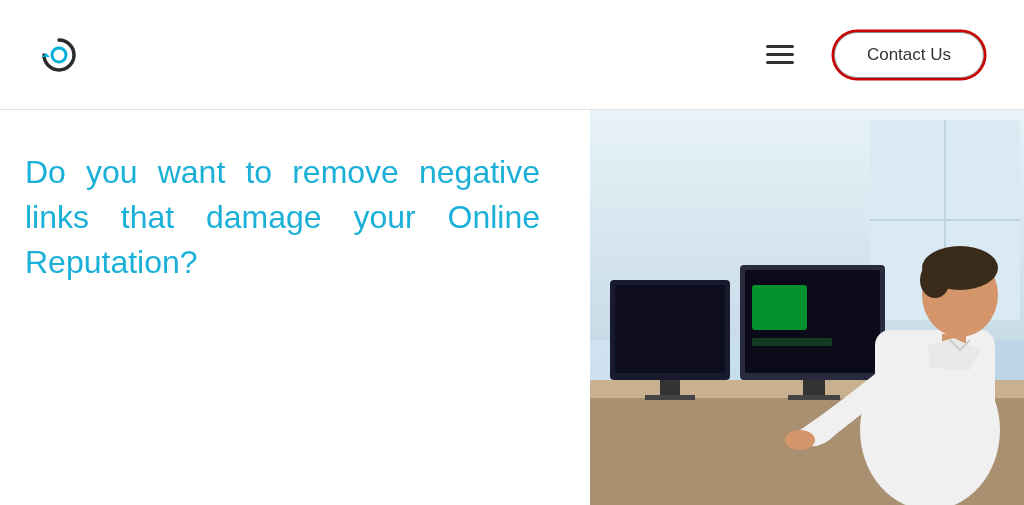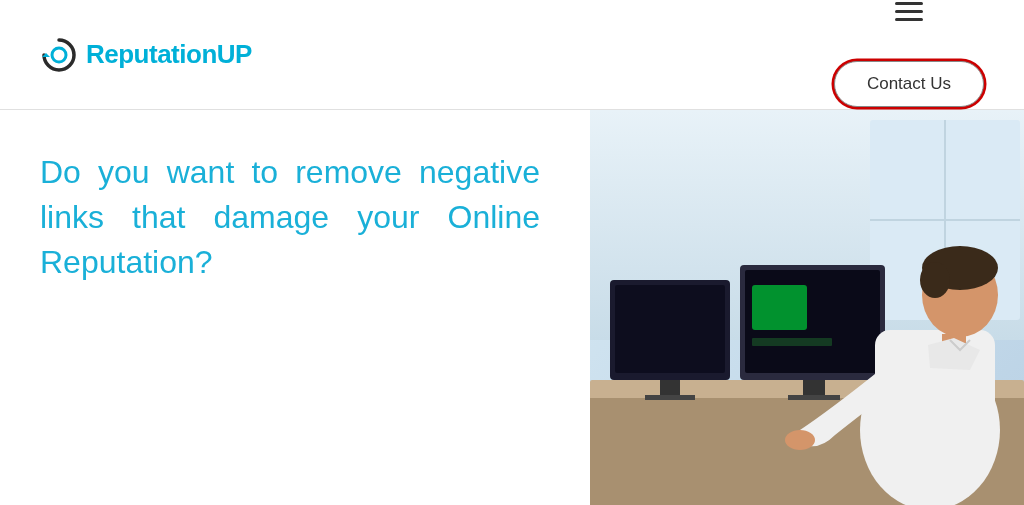--- a/index.html
+++ b/index.html
@@ -47,21 +47,20 @@
 
     .logo-text span {
       color: #00b0d8;
       font-weight: 700;
     }
 
     .header-right {
       display: flex;
       align-items: center;
       gap: 40px;
-      flex-direction: column;
     }
 
     .hamburger-icon {
       display: flex;
       flex-direction: column;
       gap: 5px;
       cursor: pointer;
     }
 
     .hamburger-icon span {
@@ -88,21 +87,21 @@
     
     .main-content {
       display: flex;
       flex-direction: row;
       height: calc(505px - 110px);
       background: #ffffff;
     }
 
     .text-section {
       flex: 0 0 590px;
-      padding: 40px 50px 30px 40px;
+      padding: 40px 50px 30px 25px;
       display: flex;
       flex-direction: column;
       justify-content: flex-start;
     }
 
     .headline {
       font-size: 32px;
       color: #1ab0d8;
       font-weight: 400;
       line-height: 1.4;
@@ -146,23 +145,20 @@
   <div class="logo-container">
 
     <svg class="logo-icon" viewBox="0 0 38 38" xmlns="http://www.w3.org/2000/svg">
 
       <path d="M19 4 A15 15 0 1 1 4 19" fill="none" stroke="#2b2b2b" stroke-width="3.5" stroke-linecap="round"></path>
 
       <circle cx="19" cy="19" r="7" fill="none" stroke="#00b0d8" stroke-width="3"></circle>
 
       <path d="M6 17 L2 21 L10 21 Z" fill="#00b0d8"></path>
     </svg>
-    <div class="logo-text">
-      <span>Reputation</span><span style="color:#00b0d8;font-weight:700;">UP</span>
-    </div>
   </div>
 
   <div class="header-right">
     <div class="hamburger-icon">
       <span></span>
       <span></span>
       <span></span>
     </div>
     <button class="contact-btn">Contact Us</button>
   </div>

